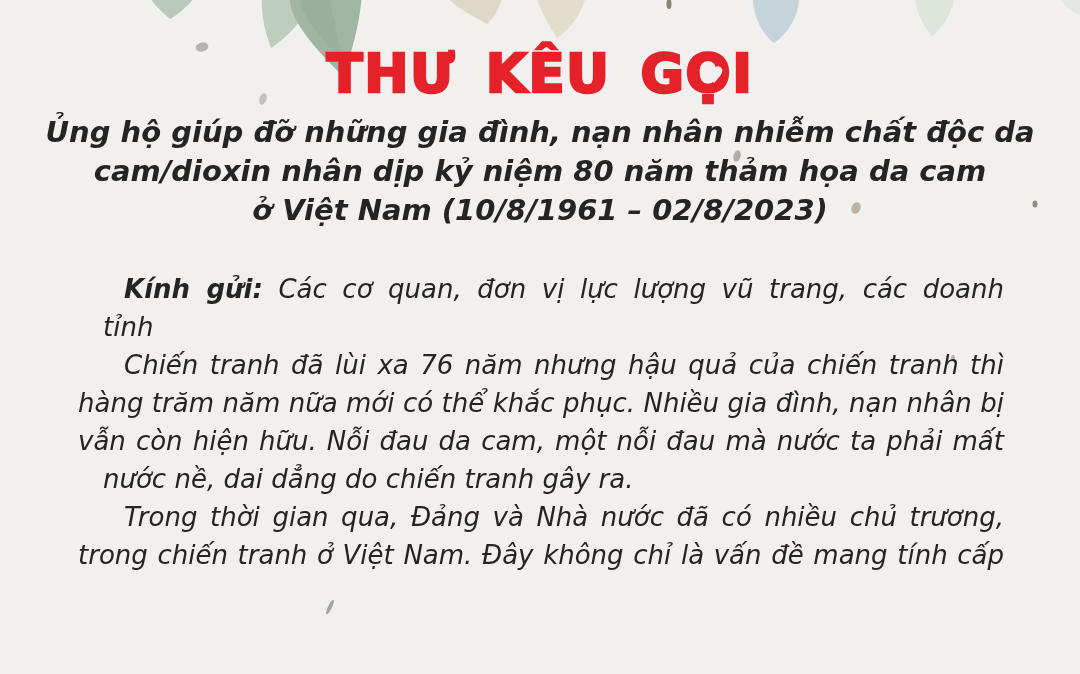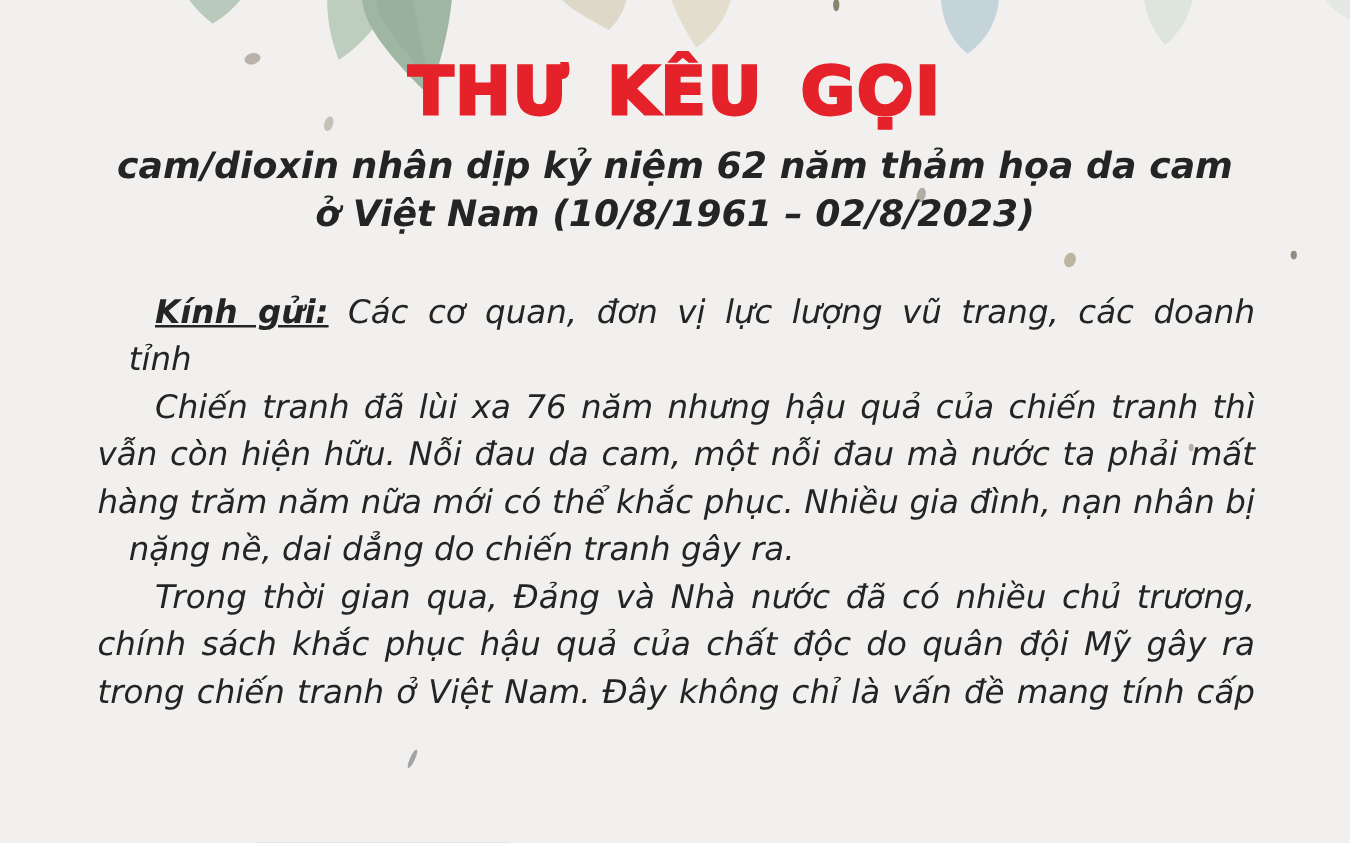--- a/index.html
+++ b/index.html
@@ -43,21 +43,21 @@
   }
   .letter {
     margin:40px 76px 0 78px;
     font-style:italic;
     font-size:26px; line-height:38px;
     color:#242424;
   }
   .body-line { text-align:justify; text-align-last:justify; }
   .body-line.para-first { text-indent:46px; }
   .body-line.para-end { text-align-last:left;margin-left:25px; }
-  .body-line b { font-weight:bold;text-decoration:underline; }
+  .body-line b { font-weight:bold; }
 </style>
 </head>
 <body>
 
 <div class="page">
 
   <svg class="decor-svg" viewBox="0 0 1080 674" aria-hidden="true">
 
     <path d="M150,-2 L194,-2 C186,8 177,15 170,19 C162,12 155,6 150,-2 Z" fill="#b3c5b6" opacity="0.9"></path>
     <path d="M262,-4 C285,-4 300,2 308,10 C295,30 280,42 271,48 C264,30 261,12 262,-4 Z" fill="#b9cabb" opacity="0.95"></path>
@@ -81,30 +81,30 @@
 
   <div class="content">
     <div class="title-wrap">
       <h1 class="title" style="margin:0;">
         <span>THƯ KÊU GỌI</span>
         <span class="heart">♥</span>
       </h1>
     </div>
 
     <div class="subtitle" id="subtitle">
-        <div>cam/dioxin nhân dịp kỷ niệm 62 năm thảm họa da cam</div>
+        <div>Ủng hộ giúp đỡ những gia đình, nạn nhân nhiễm chất độc da</div>
+        <div>cam/dioxin nhân dịp kỷ niệm 80 năm thảm họa da cam</div>
         <div>ở Việt Nam (10/8/1961 – 02/8/2023)</div>
       </div>
 
     <div class="letter" id="letter-body">
         <div class="body-line para-first"><b>Kính gửi:</b> Các cơ quan, đơn vị lực lượng vũ trang, các doanh</div>
         <div class="body-line para-end">tỉnh</div>
         <div class="body-line para-first">Chiến tranh đã lùi xa 76 năm nhưng hậu quả của chiến tranh thì</div>
+        <div class="body-line">hàng trăm năm nữa mới có thể khắc phục. Nhiều gia đình, nạn nhân bị</div>
         <div class="body-line">vẫn còn hiện hữu. Nỗi đau da cam, một nỗi đau mà nước ta phải mất</div>
-        <div class="body-line">hàng trăm năm nữa mới có thể khắc phục. Nhiều gia đình, nạn nhân bị</div>
-        <div class="body-line para-end">nặng nề, dai dẳng do chiến tranh gây ra.</div>
+        <div class="body-line para-end">nước nề, dai dẳng do chiến tranh gây ra.</div>
         <div class="body-line para-first">Trong thời gian qua, Đảng và Nhà nước đã có nhiều chủ trương,</div>
-        <div class="body-line">chính sách khắc phục hậu quả của chất độc do quân đội Mỹ gây ra</div>
         <div class="body-line">trong chiến tranh ở Việt Nam. Đây không chỉ là vấn đề mang tính cấp</div>
       </div>
   </div>
 
 </div>
 
 </body></html>

